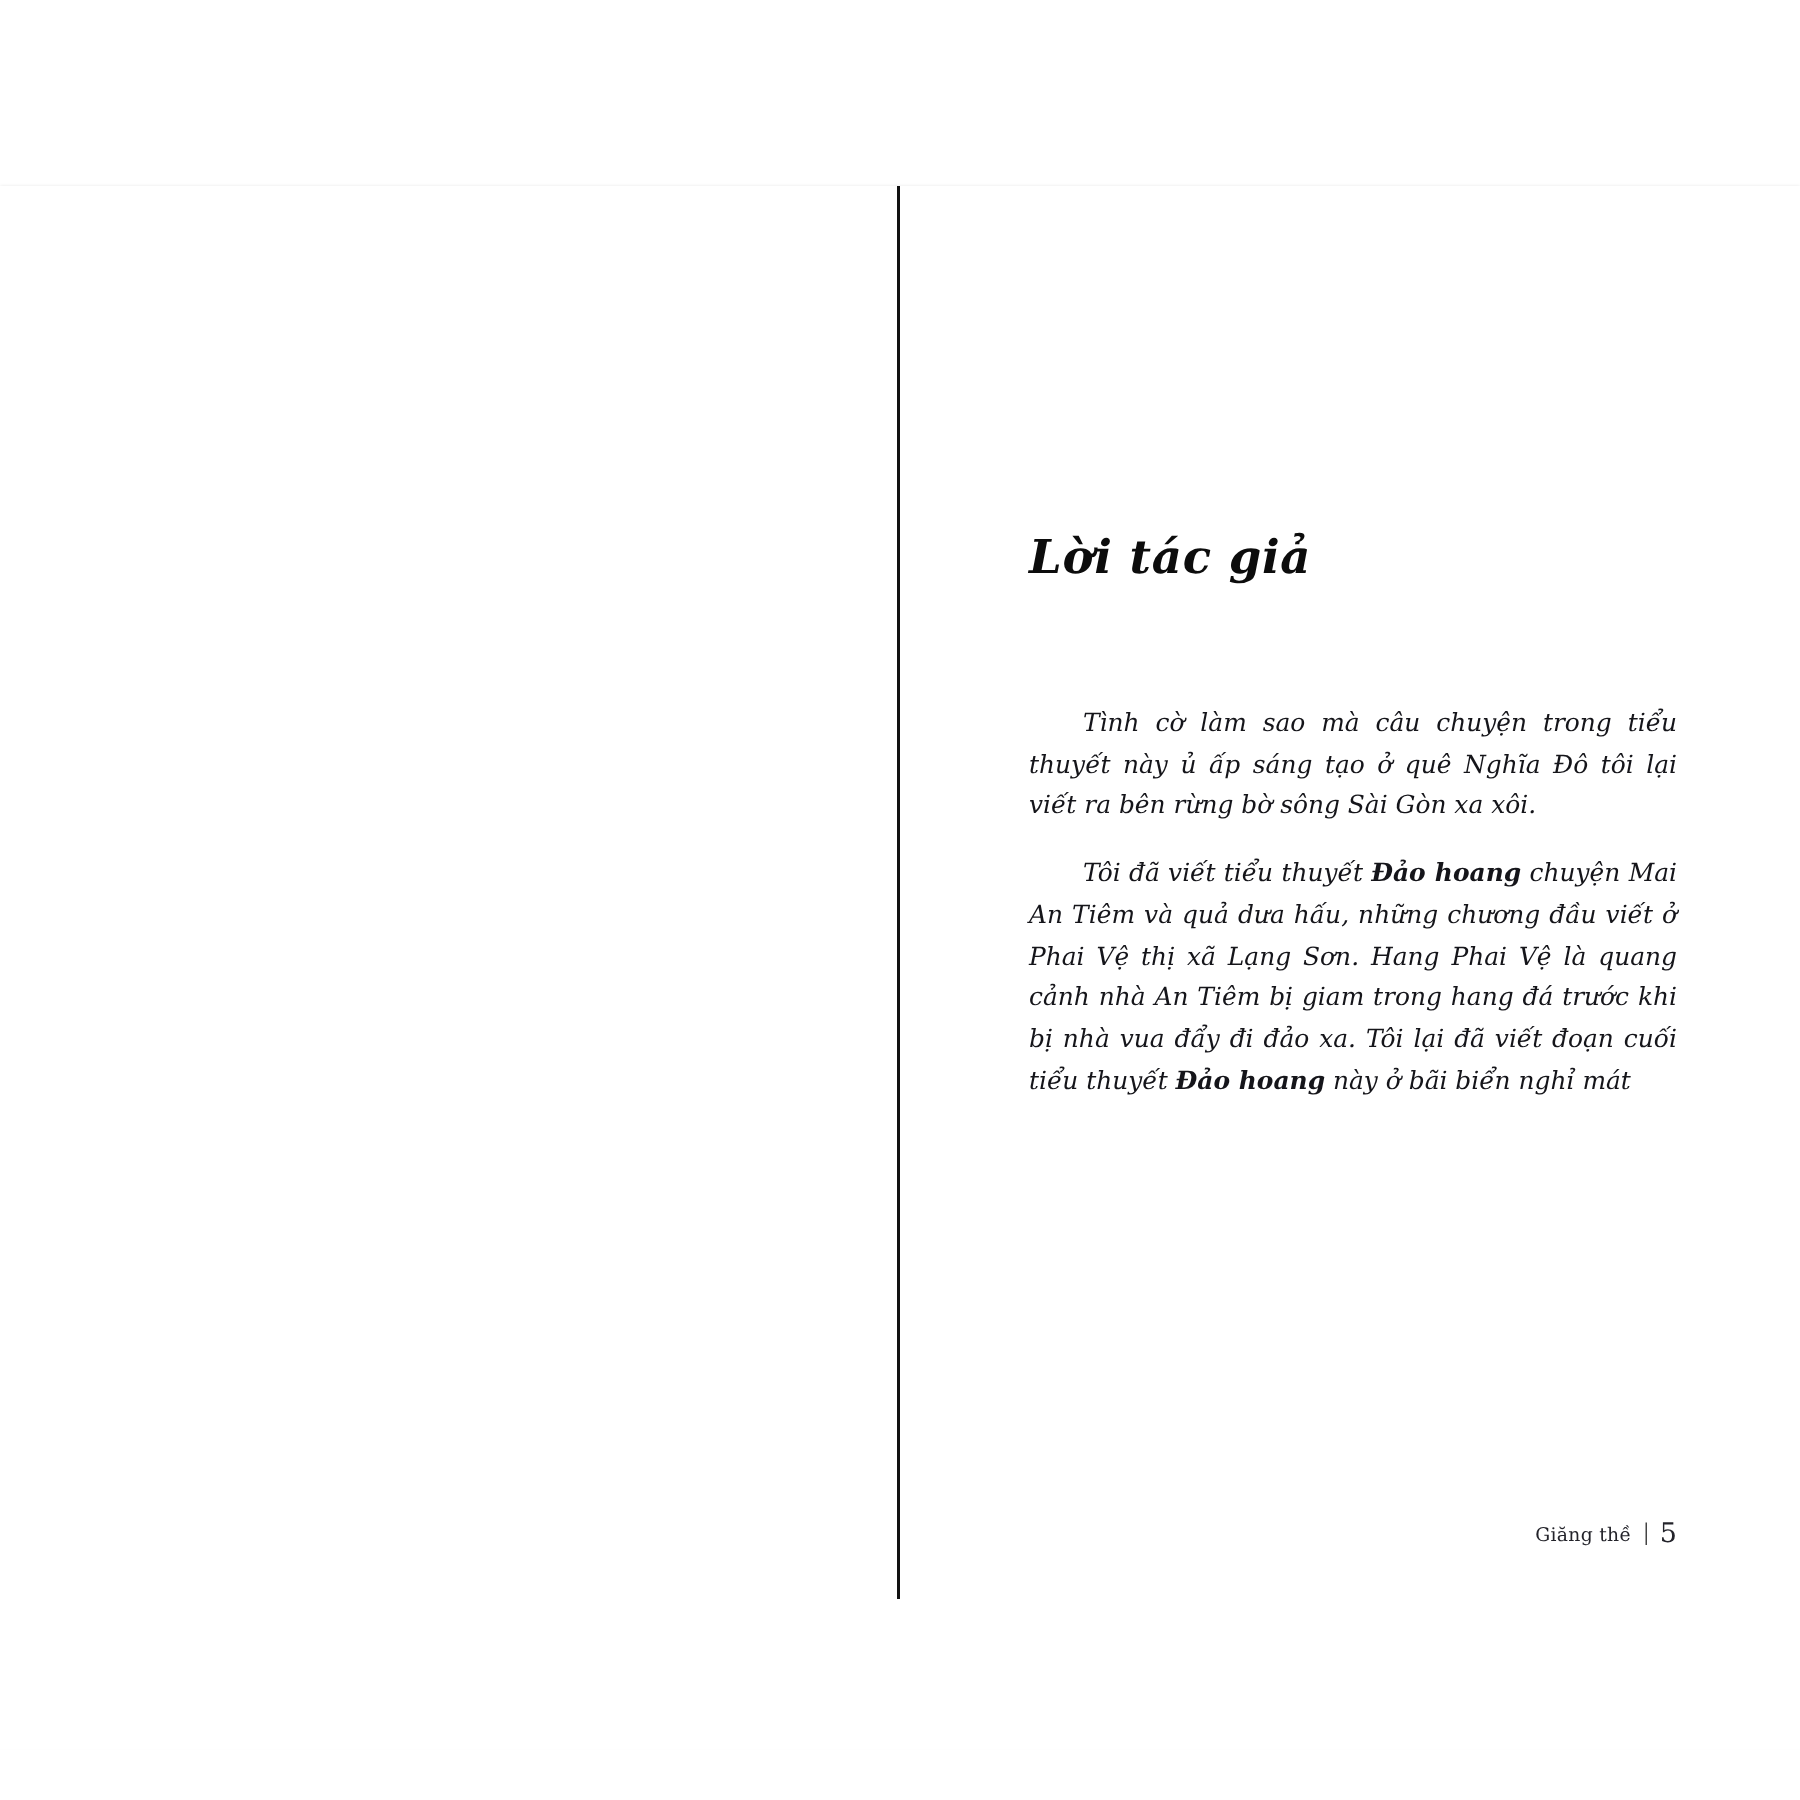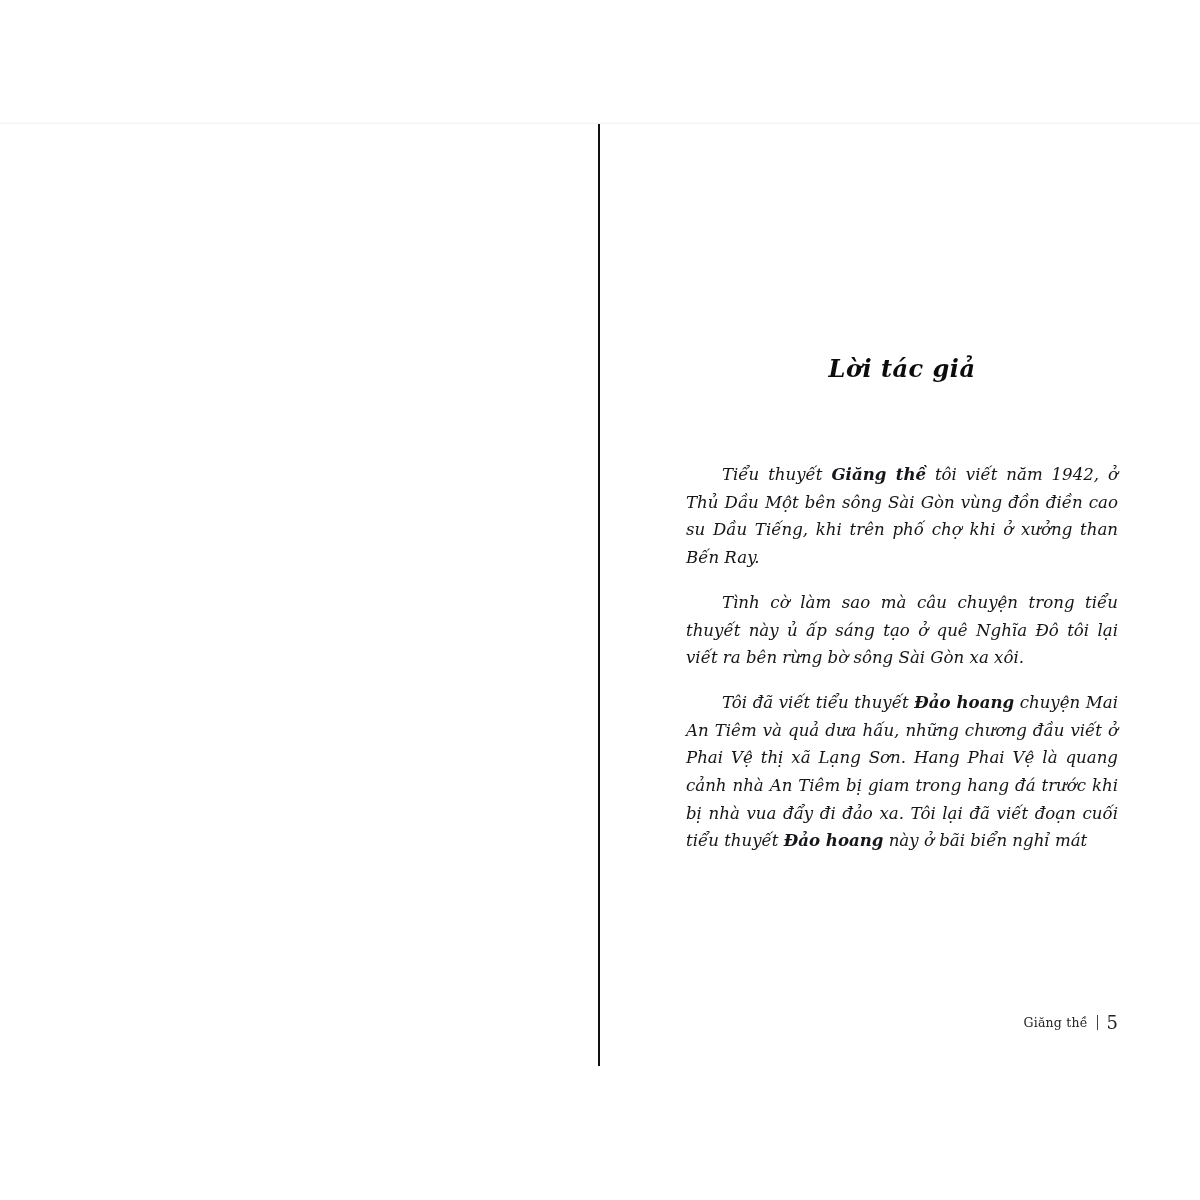--- a/index.html
+++ b/index.html
@@ -67,23 +67,23 @@
     position: absolute;
     left: 86px;
     top: 230px;
     width: 432px;
   }
 
   .chapter-title {
     font-family: "DejaVu Serif", serif;
     font-weight: bold;
     font-style: italic;
-    font-size: 24px;
+    font-size: 31px;
     letter-spacing: 0.5px;
-    text-align: center;
+    text-align: left;
     color: #0c0c0c;
     margin: 0 0 78px 0;
   }
 
   .body-text p {
     margin: 0 0 17px 0;
     font-family: "DejaVu Serif", serif;
     font-style: italic;
     font-size: 16.6px;
     line-height: 1.67;
@@ -135,21 +135,20 @@
     <div class="page-left"></div>
 
     <div class="gutter"></div>
 
     <div class="page-right">
 
       <div class="content">
         <h1 class="chapter-title">Lời tác giả</h1>
 
         <div class="body-text">
-            <p>Tiểu thuyết <b>Giăng thề</b> tôi viết năm 1942, ở Thủ Dầu Một bên sông Sài Gòn vùng đồn điền cao su Dầu Tiếng, khi trên phố chợ khi ở xưởng than Bến Ray.</p>
             <p>Tình cờ làm sao mà câu chuyện trong tiểu thuyết này ủ ấp sáng tạo ở quê Nghĩa Đô tôi lại viết ra bên rừng bờ sông Sài Gòn xa xôi.</p>
             <p>Tôi đã viết tiểu thuyết <b>Đảo hoang</b> chuyện Mai An Tiêm và quả dưa hấu, những chương đầu viết ở Phai Vệ thị xã Lạng Sơn. Hang Phai Vệ là quang cảnh nhà An Tiêm bị giam trong hang đá trước khi bị nhà vua đẩy đi đảo xa. Tôi lại đã viết đoạn cuối tiểu thuyết <b>Đảo hoang</b> này ở bãi biển nghỉ mát</p>
           </div>
       </div>
 
       <div class="folio">
         <span class="book-name">Giăng thề</span>
         <span class="rule"></span>
         <span class="page-num">5</span>
       </div>

